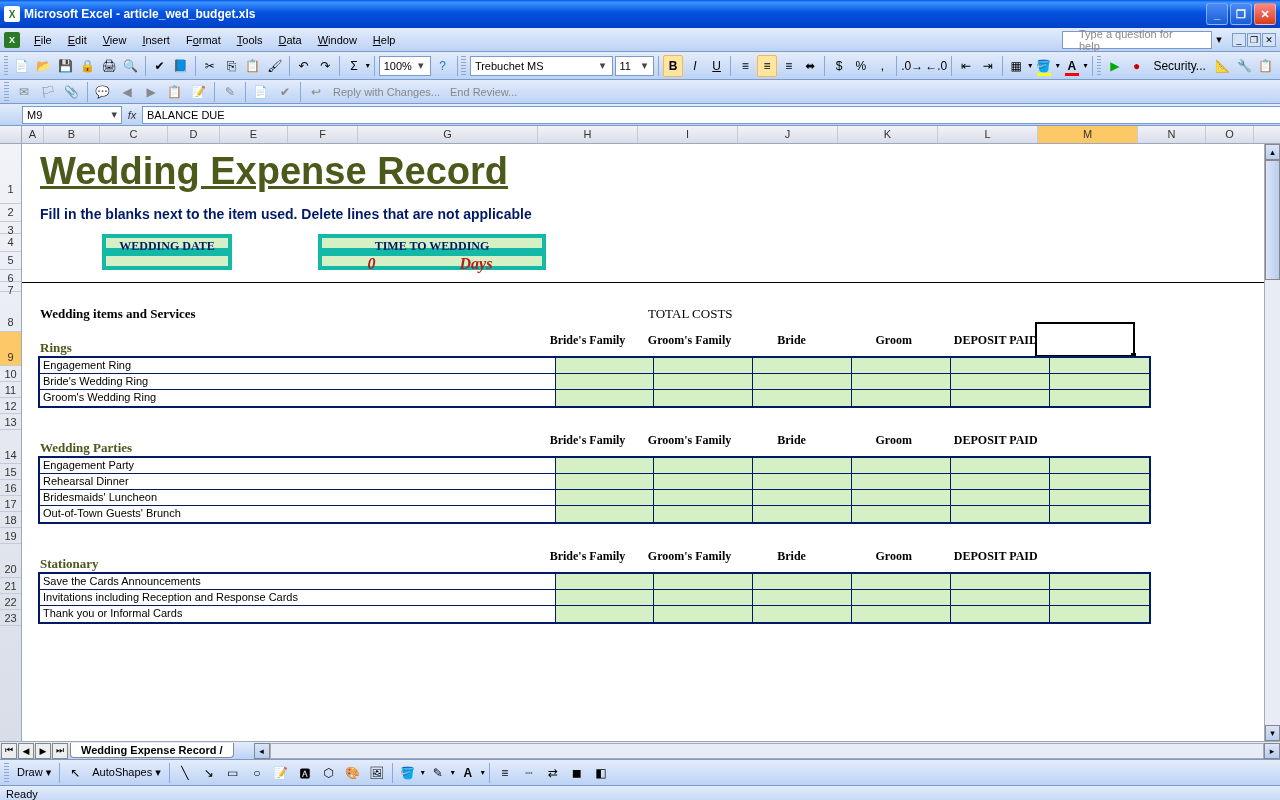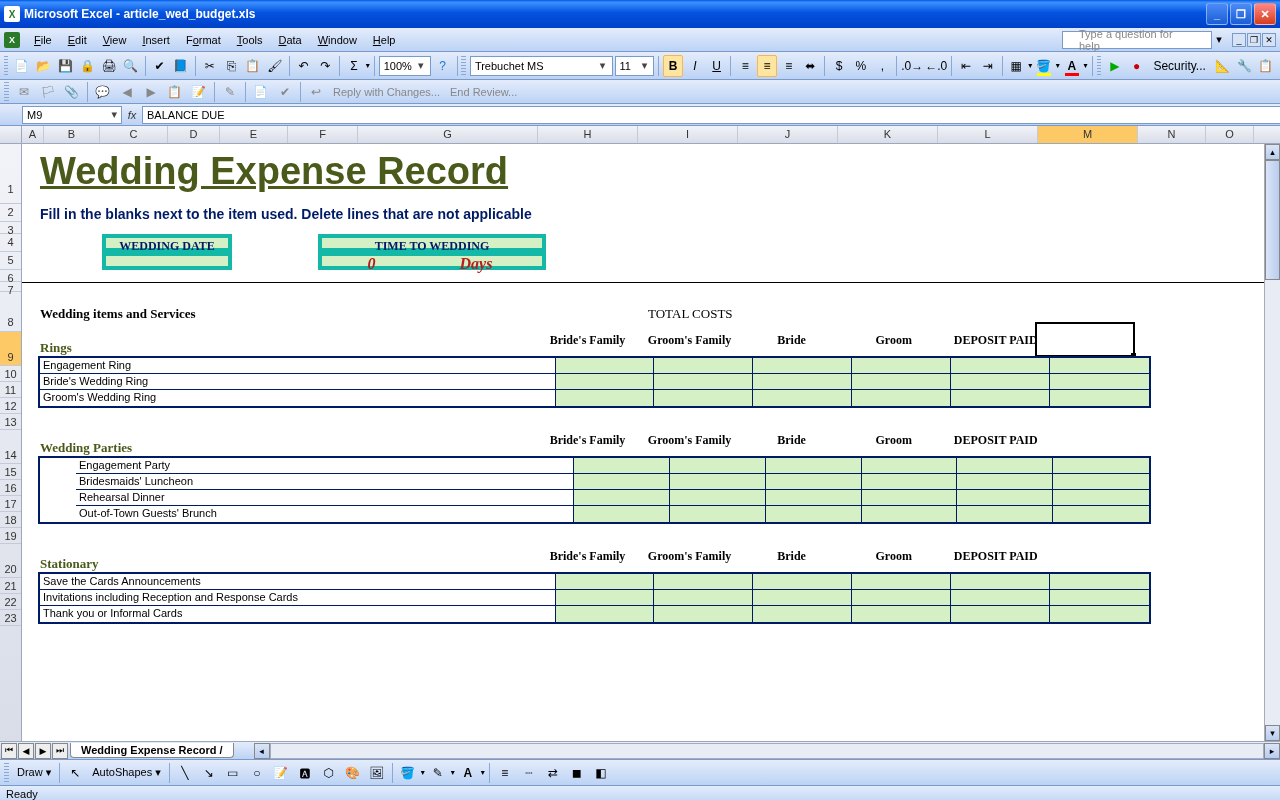--- a/index.html
+++ b/index.html
@@ -365,41 +365,41 @@
 
         <div class="cat-title" style="position:absolute; left:18px; top:296px;">Wedding Parties</div>
         <div style="position:absolute; top:280px; left:516px; width:600px;">
           <span class="colheads" style="width:99px;">Bride's Family</span>
           <span class="colheads" style="width:99px;">Groom's Family</span>
           <span class="colheads" style="width:99px; line-height:32px;">Bride</span>
           <span class="colheads" style="width:99px; line-height:32px;">Groom</span>
           <span class="colheads" style="width:99px; line-height:32px;">DEPOSIT PAID</span>
           <span class="colheads" style="width:99px;"><span>BALANCE</span><br><span>DUE</span></span>
         </div>
-        <div class="data-table" style="left:16px; top:312px; width:1113px;padding-left:36px;">
+        <div class="data-table" style="left:16px; top:312px; width:1113px;">
           <div class="data-row">
               <div class="data-cell lbl">Engagement Party</div>
               <div class="data-cell grn"></div>
               <div class="data-cell grn"></div>
               <div class="data-cell grn"></div>
               <div class="data-cell grn"></div>
               <div class="data-cell grn"></div>
               <div class="data-cell grn"></div>
             </div>
           <div class="data-row">
+              <div class="data-cell lbl">Rehearsal Dinner</div>
+              <div class="data-cell grn"></div>
+              <div class="data-cell grn"></div>
+              <div class="data-cell grn"></div>
+              <div class="data-cell grn"></div>
+              <div class="data-cell grn"></div>
+              <div class="data-cell grn"></div>
+            </div>
+          <div class="data-row">
               <div class="data-cell lbl">Bridesmaids' Luncheon</div>
-              <div class="data-cell grn"></div>
-              <div class="data-cell grn"></div>
-              <div class="data-cell grn"></div>
-              <div class="data-cell grn"></div>
-              <div class="data-cell grn"></div>
-              <div class="data-cell grn"></div>
-            </div>
-          <div class="data-row">
-              <div class="data-cell lbl">Rehearsal Dinner</div>
               <div class="data-cell grn"></div>
               <div class="data-cell grn"></div>
               <div class="data-cell grn"></div>
               <div class="data-cell grn"></div>
               <div class="data-cell grn"></div>
               <div class="data-cell grn"></div>
             </div>
           <div class="data-row">
               <div class="data-cell lbl">Out-of-Town Guests' Brunch</div>
               <div class="data-cell grn"></div>

